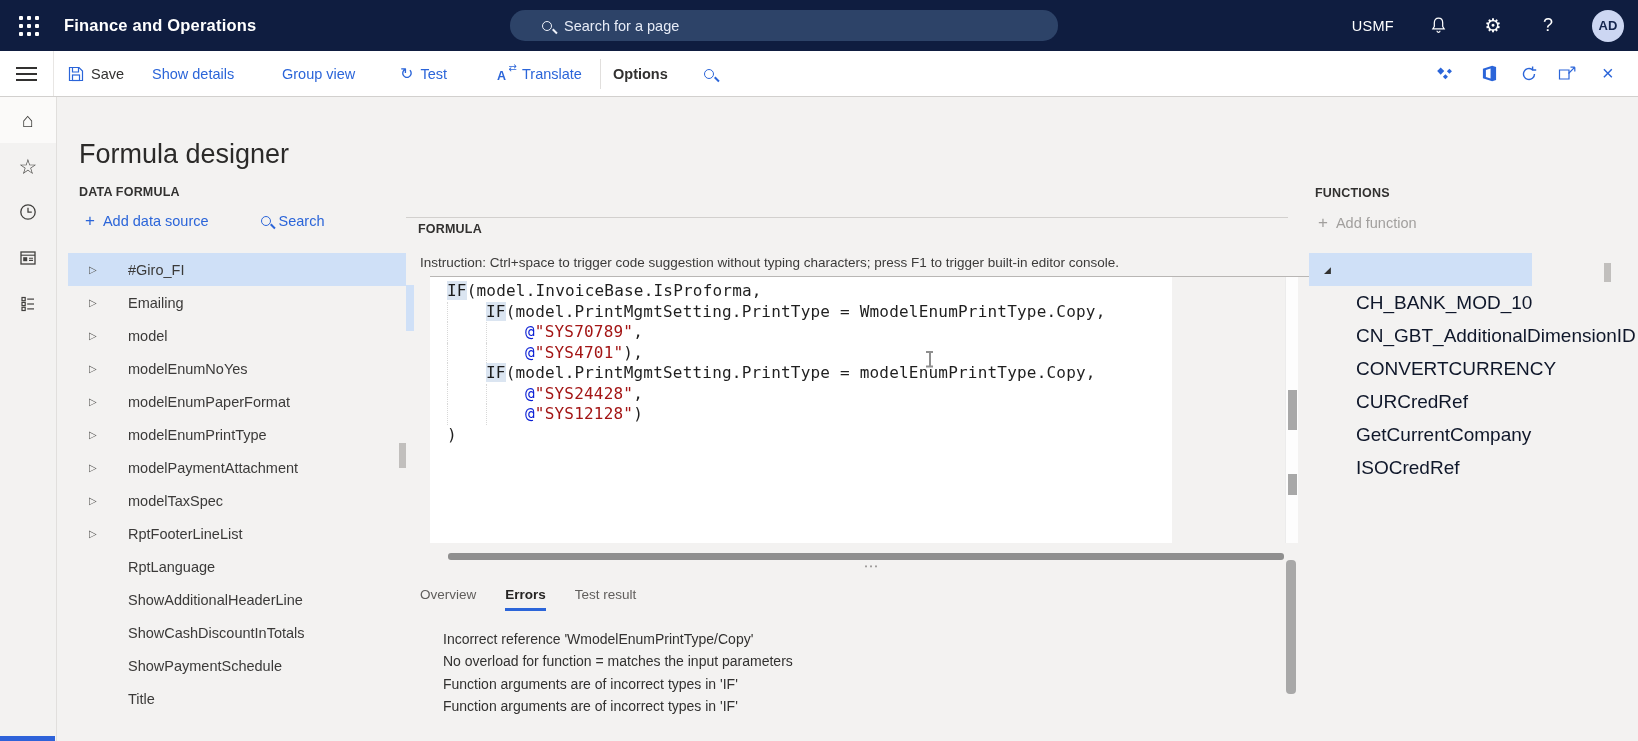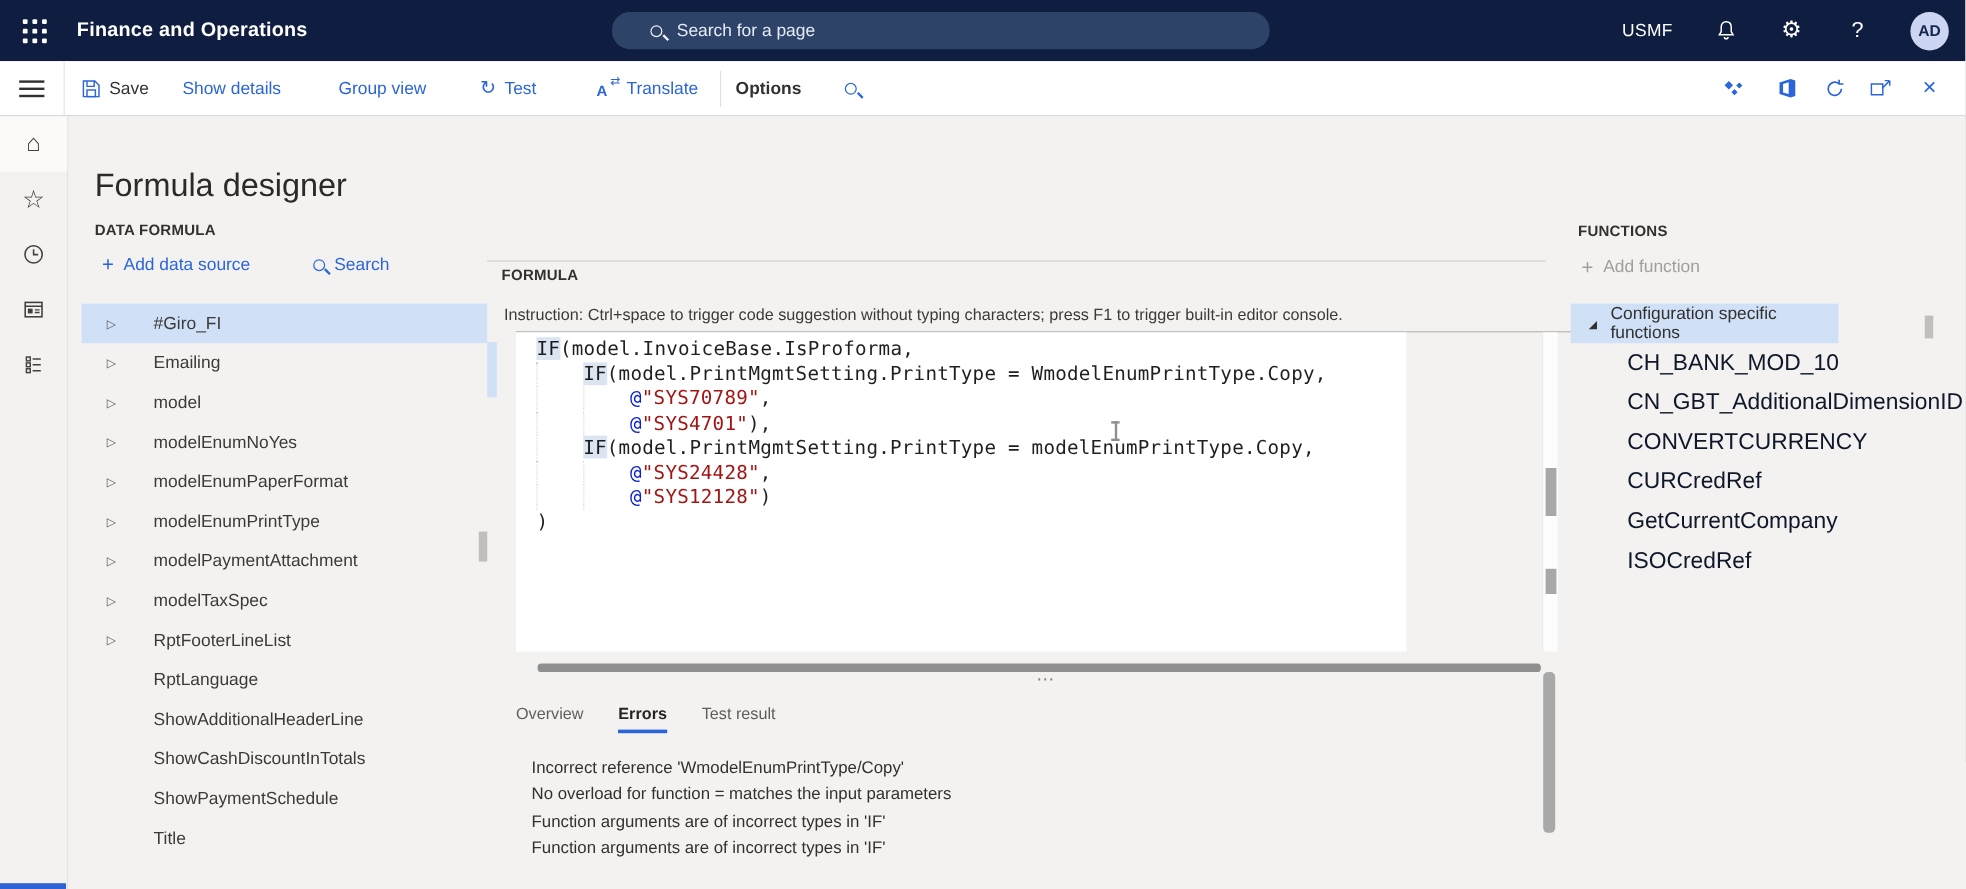--- a/index.html
+++ b/index.html
@@ -82,21 +82,21 @@
   .ibeam::after { content:""; position:absolute; left:1px; top:0; width:7px; height:1.5px; background:#8f8f8f; box-shadow:0 14.5px 0 #8f8f8f; }
 
   
   .v-track { position:absolute; left:1228px; top:180px; width:13px; height:266px; background:#fdfdfd; border-left:1px solid #ececec; }
   .v-thumb { position:absolute; left:2px; width:9px; background:#a8a8a8; cursor:pointer; }
   .h-scroll { position:absolute; left:391px; top:456px; width:836px; height:7px; background:#8f8f8f; border-radius:3px; cursor:pointer; }
   .lower-v-scroll { position:absolute; left:1229px; top:463px; width:10px; height:134px; background:#a8a8a8; border-radius:4px; cursor:pointer; }
   .splitter { position:absolute; left:755px; top:460px; width:120px; text-align:center; color:#8a8886; font-size:15px; letter-spacing:2px; cursor:row-resize; }
 
   
-  .tabs { position:absolute; left:363px; top:490px; display:flex; gap:29px; align-items:flex-start;margin-left:10px; }
+  .tabs { position:absolute; left:363px; top:490px; display:flex; gap:29px; align-items:flex-start; }
   .tab { font-size:13.5px; color:var(--text-gray,#605e5c); padding-bottom:6px; cursor:pointer; }
   .tab.active { color:#252423; font-weight:700; border-bottom:3px solid var(--accent,#2b65d9); }
   .errors { position:absolute; left:386px; top:531px; }
   .error-line { font-size:14px; color:#323130; line-height:22.4px; }
 
   
   .fn-heading { left:1258px; top:89px; }
   .fn-add { position:absolute; left:1261px; top:117px; }
   .fn-group-row { position:absolute; left:1252px; top:156px; width:223px; height:33px; background:var(--selection-bg,#cfe0f7); display:flex; align-items:center; cursor:pointer; }
   .fn-group-tri { width:33px; padding-left:15px; font-size:9px; color:#323130; flex:none; }
@@ -367,21 +367,20 @@
 
     <div class="sec-heading fn-heading">FUNCTIONS</div>
     <div class="fn-add" aria-disabled="true">
       <span class="link-btn disabled-link">
         <span class="plus">+</span>
         <span>Add function</span>
       </span>
     </div>
     <div class="fn-group-row">
       <span class="fn-group-tri">◢</span>
-      <span class="fn-group-label">Configuration specific functions</span>
     </div>
     <div class="fn-list">
         <div class="fn-row">
           <span class="fn-label">CH_BANK_MOD_10</span>
         </div>
         <div class="fn-row">
           <span class="fn-label">CN_GBT_AdditionalDimensionID</span>
         </div>
         <div class="fn-row">
           <span class="fn-label">CONVERTCURRENCY</span>

